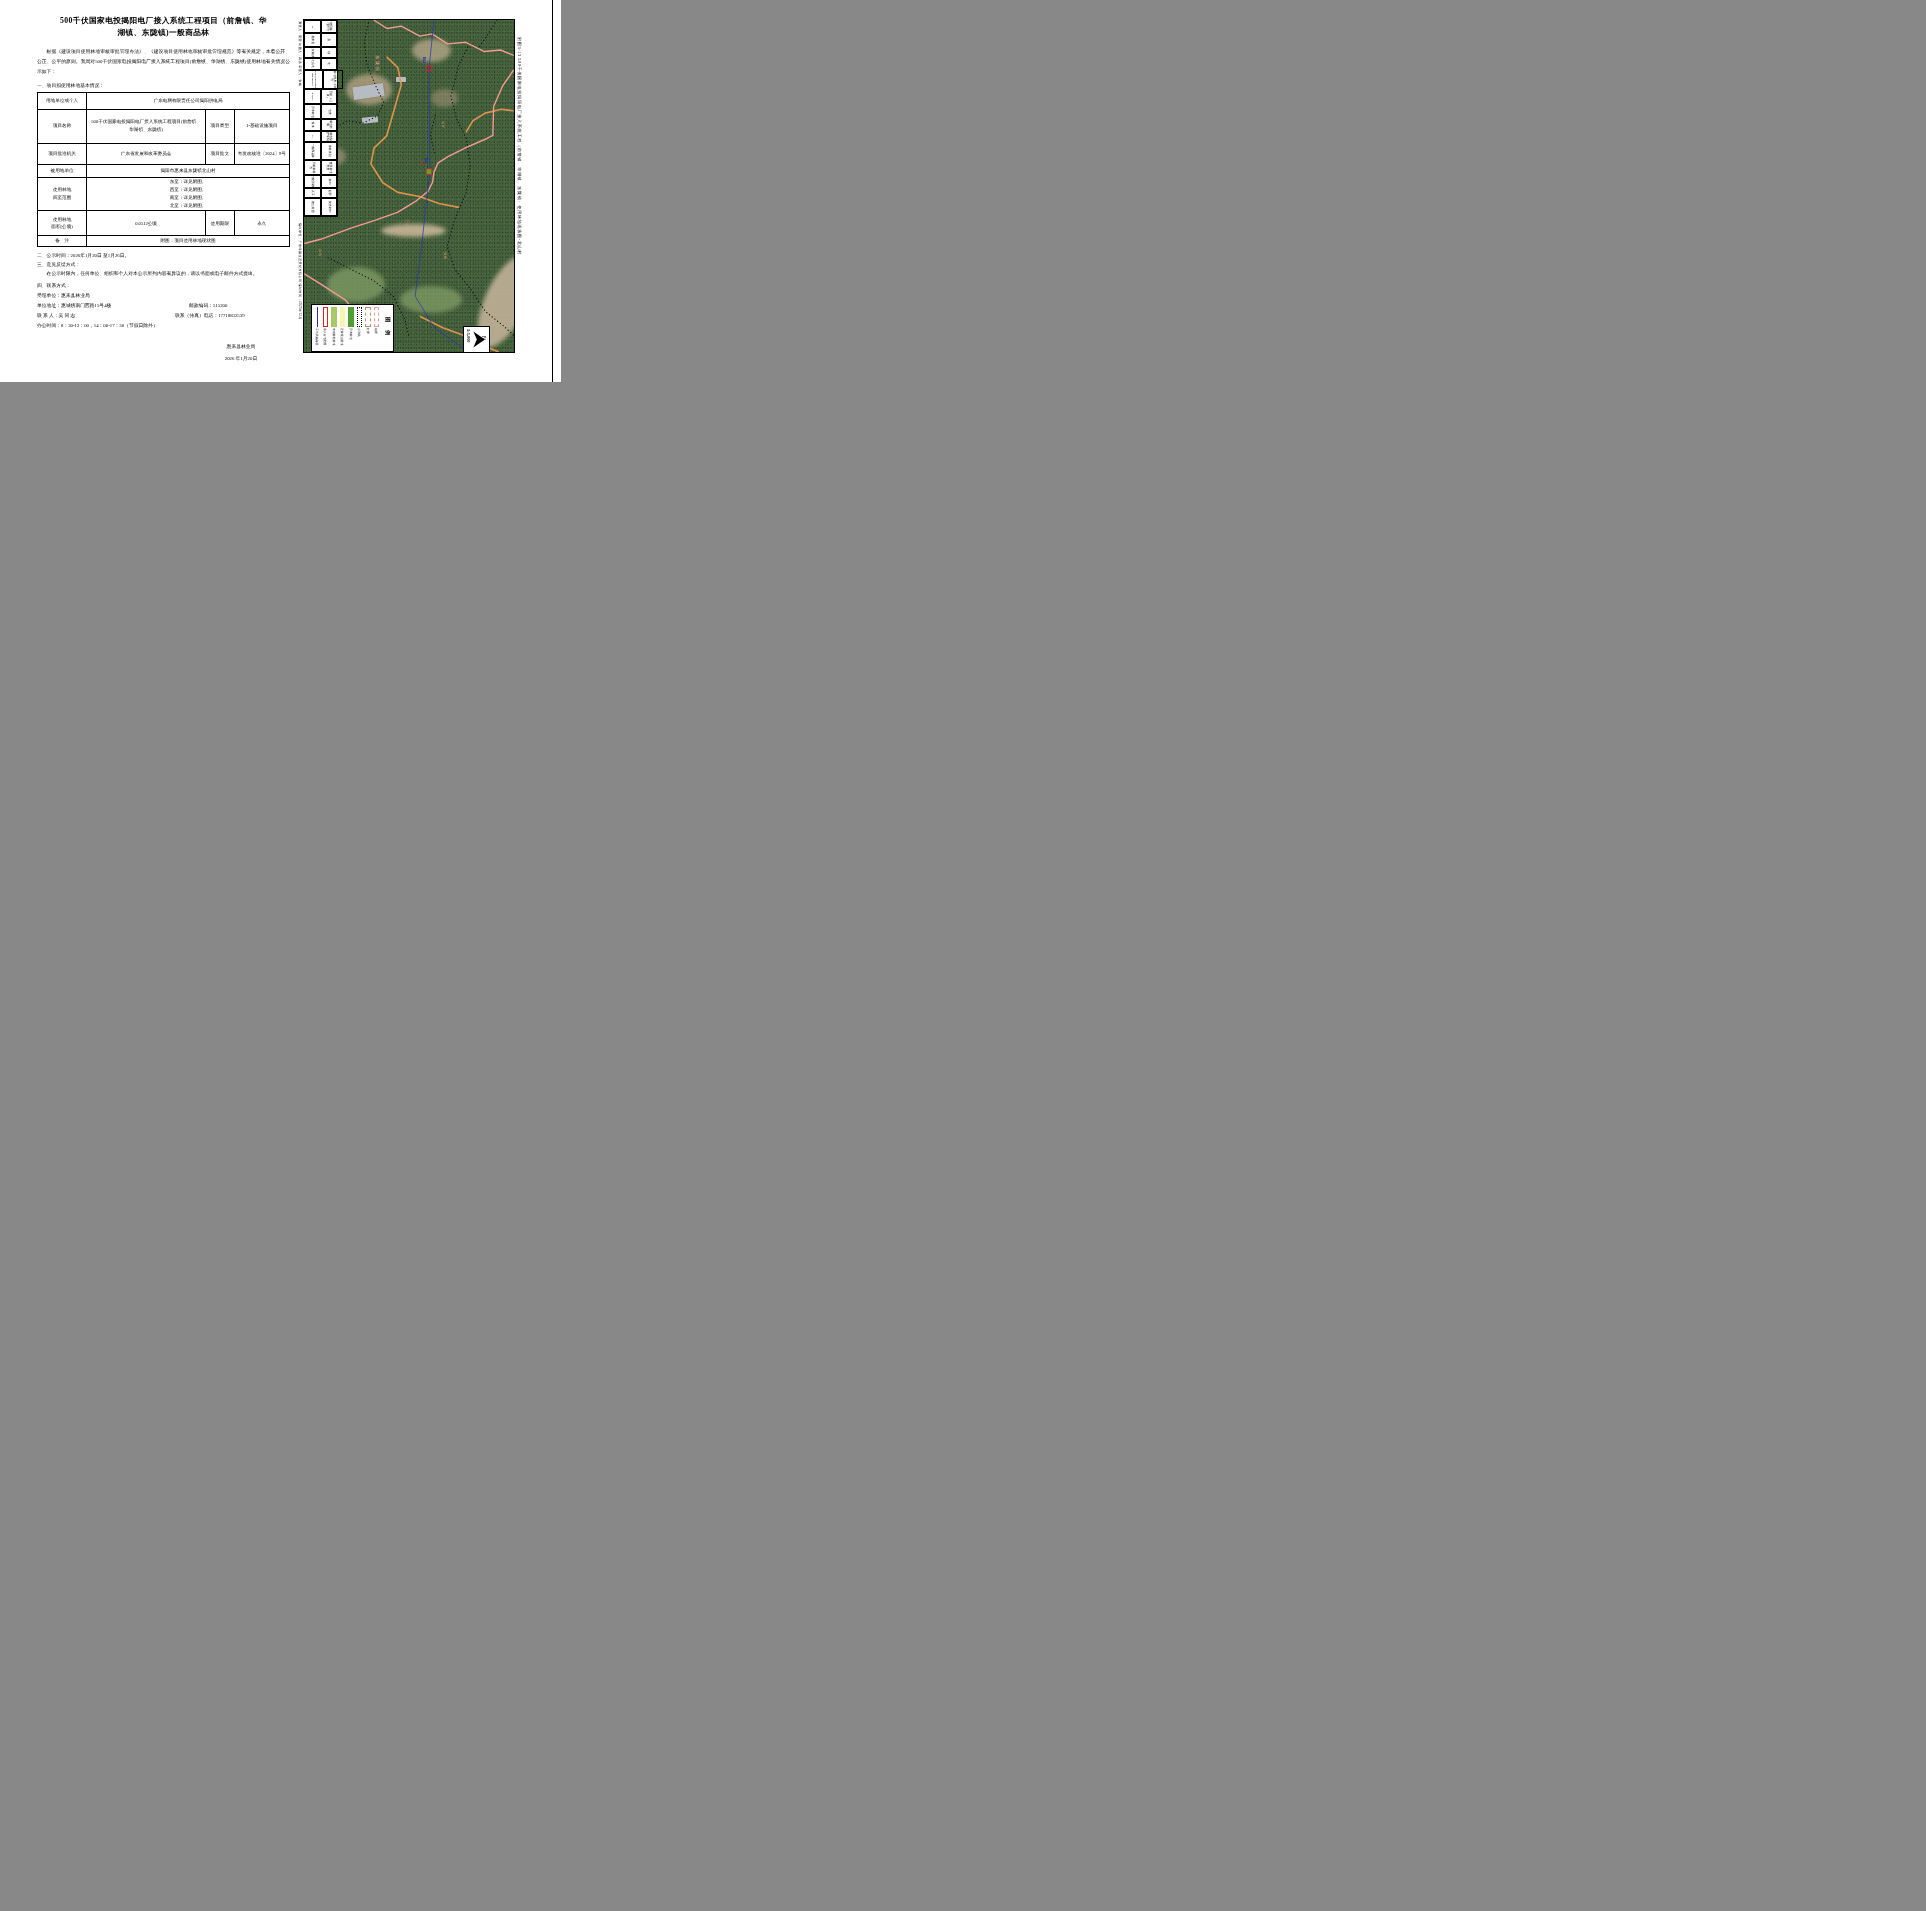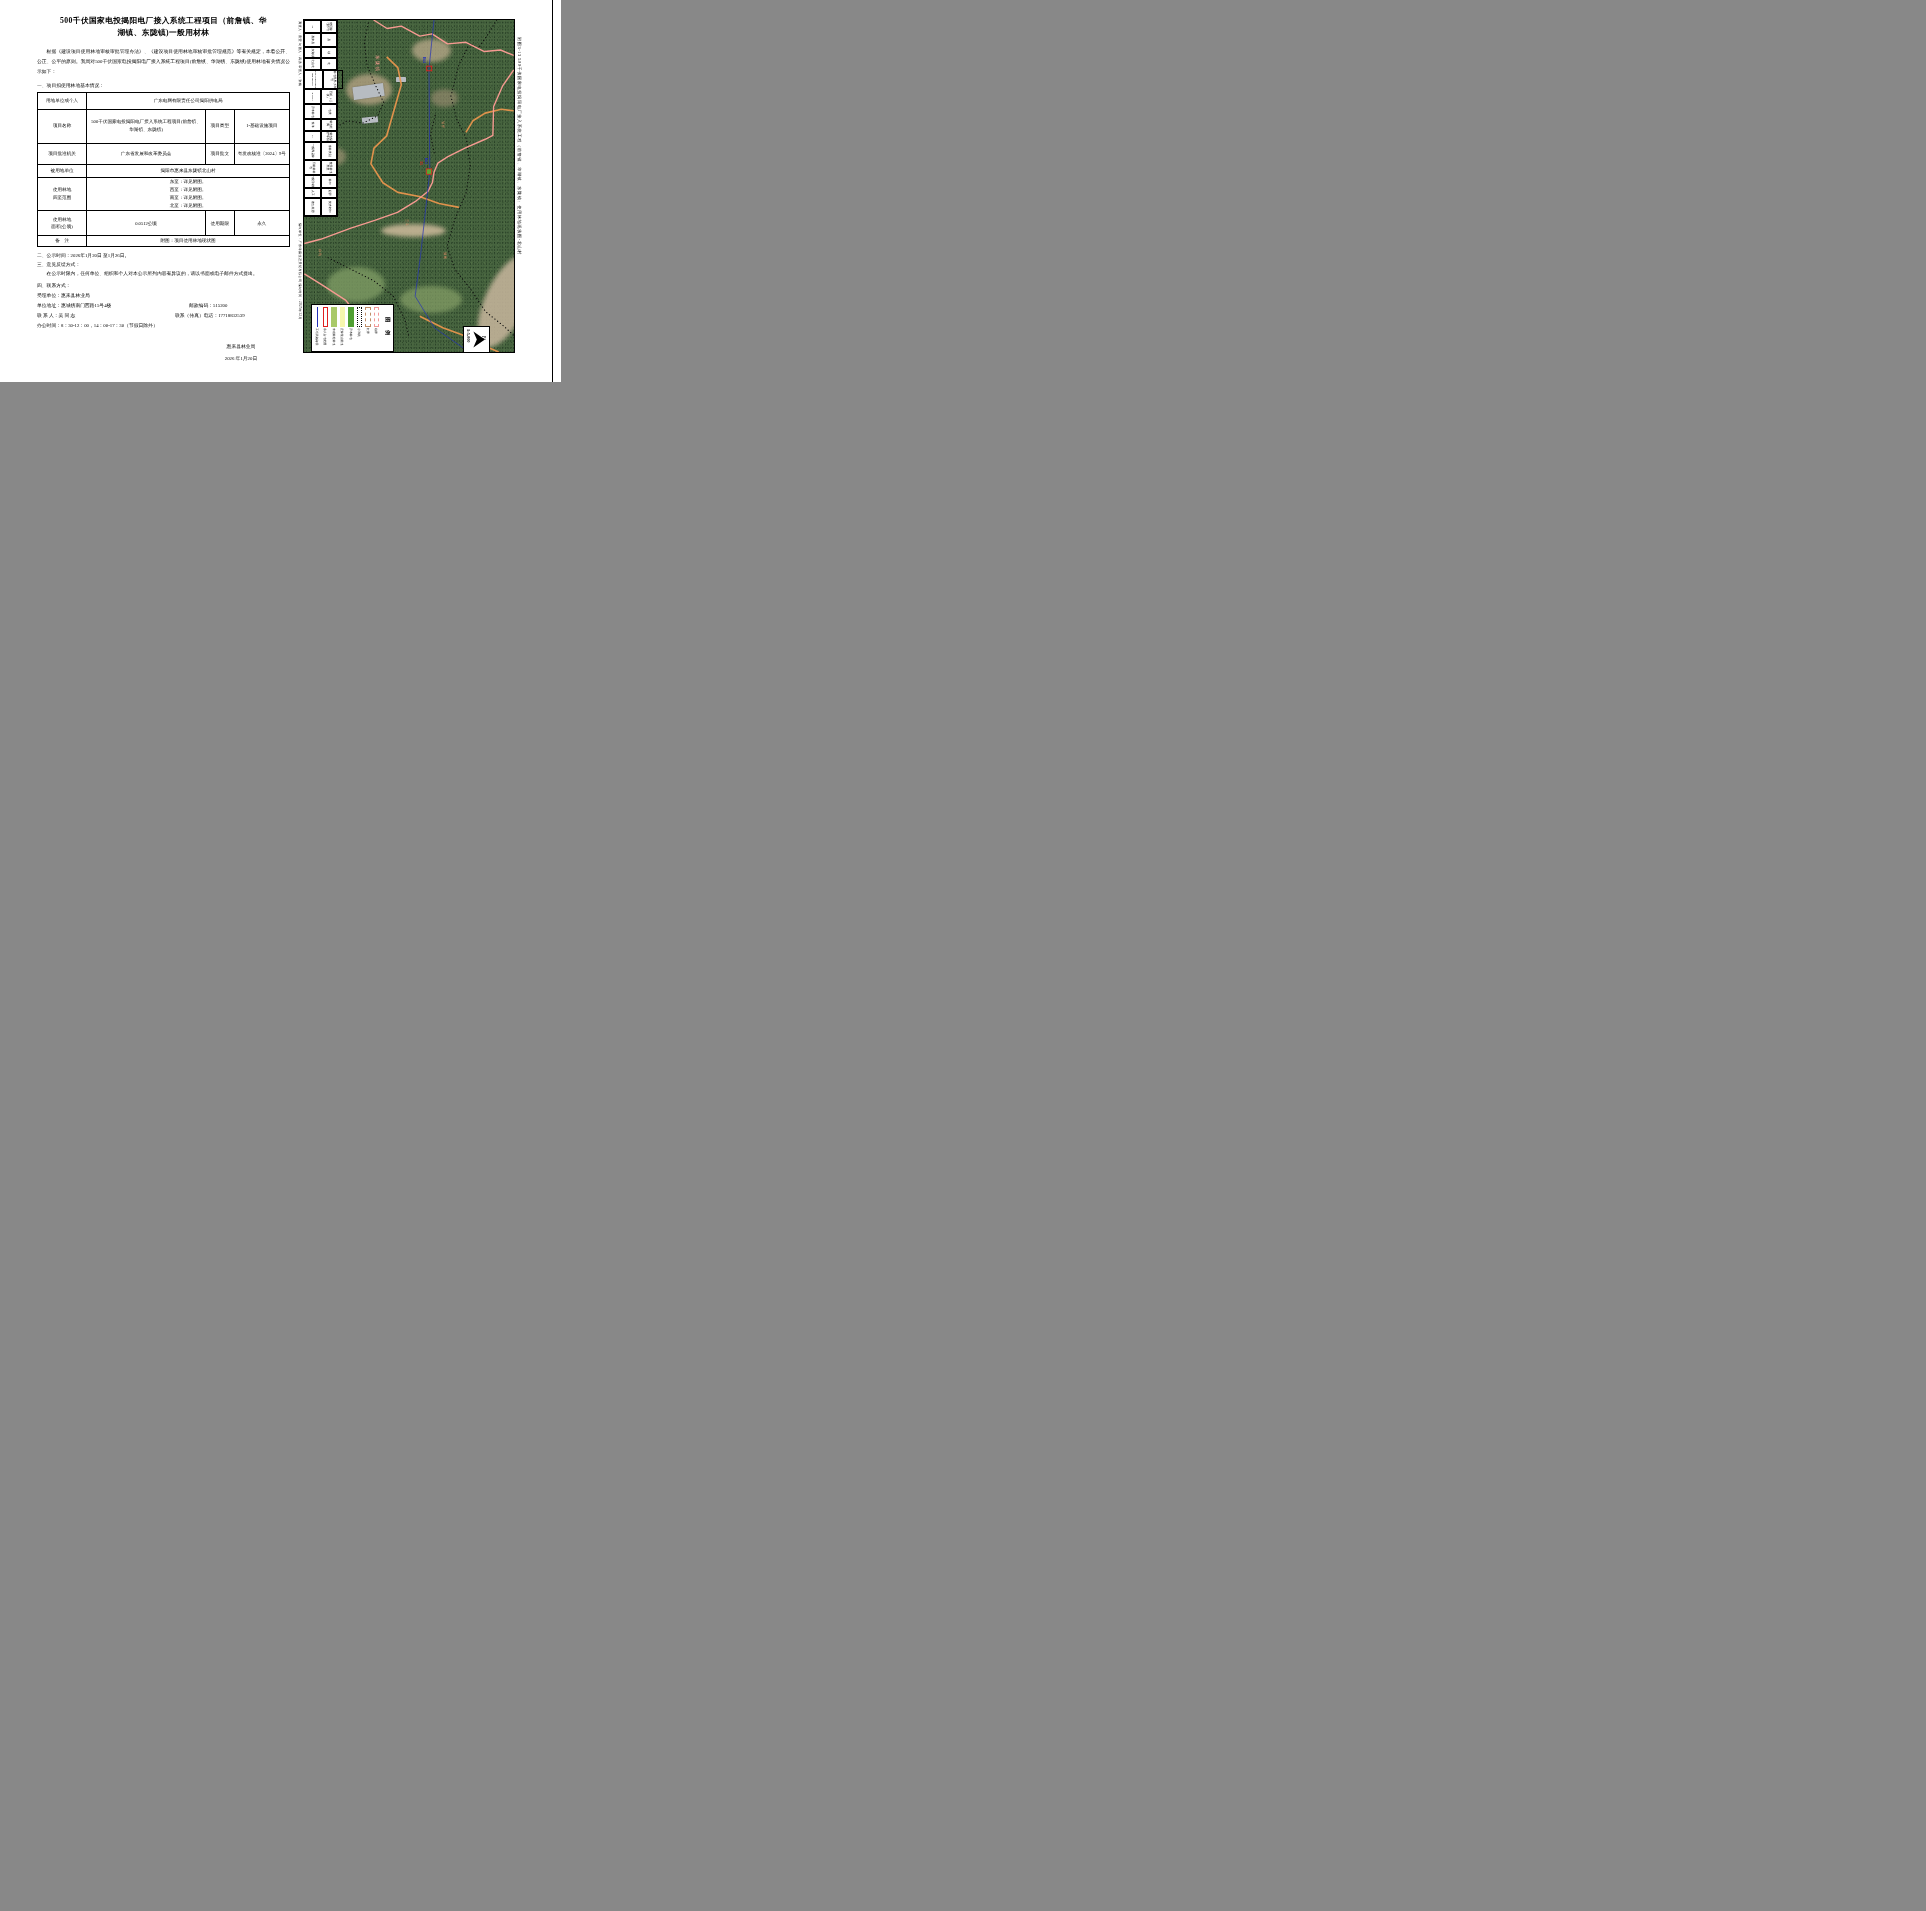--- a/index.html
+++ b/index.html
@@ -78,21 +78,21 @@
   #sidetitle{font-size:4.2px;letter-spacing:0.6px;}
   #page-edge{position:absolute;left:552px;top:0;width:0.6px;height:382px;background:#000;}
 </style>
 </head>
 <body>
 
 <div id="page">
 
   <div id="doc">
     <div class="doc-title">500千伏国家电投揭阳电厂接入系统工程项目（前詹镇、华
-湖镇、东陇镇)一般用材林</div>
+湖镇、东陇镇)一般商品林</div>
     <div class="para">根据《建设项目使用林地审核审批管理办法》、《建设项目使用林地审核审批管理规范》等有关规定，本着公开、公正、公平的原则。我局对500千伏国家电投揭阳电厂接入系统工程项目(前詹镇、华湖镇、东陇镇)使用林地有关情况公示如下：</div>
     <div class="heading">一、项目拟使用林地基本情况：</div>
 
     <table class="notice">
       <colgroup>
           <col style="width:48px">
           <col style="width:116px">
           <col style="width:28px">
           <col style="width:54px">
         </colgroup>

